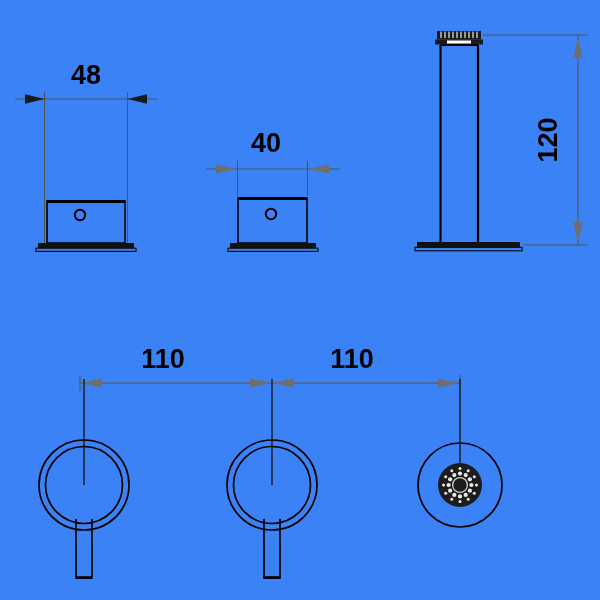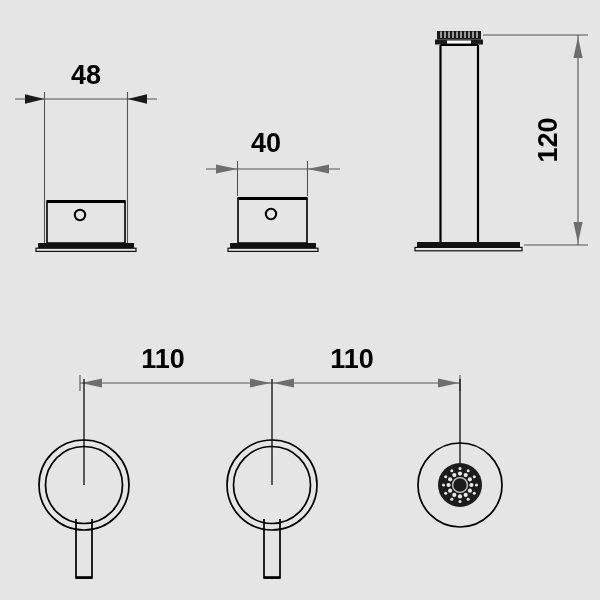--- a/index.html
+++ b/index.html
@@ -7,21 +7,21 @@
     padding: 0;
     background: #ffffff;
   }
   body {
     font-family: "Liberation Sans", sans-serif;
   }
   #drawing-root {
     position: relative;
     width: 600px;
     height: 600px;
-    background: #e5e5e5;
+    background: #3b82f6;
     overflow: hidden;
   }
   svg.tech-drawing {
     display: block;
     width: 600px;
     height: 600px;
   }
   .dim-text {
     font-family: "Liberation Sans", sans-serif;
     font-weight: bold;

